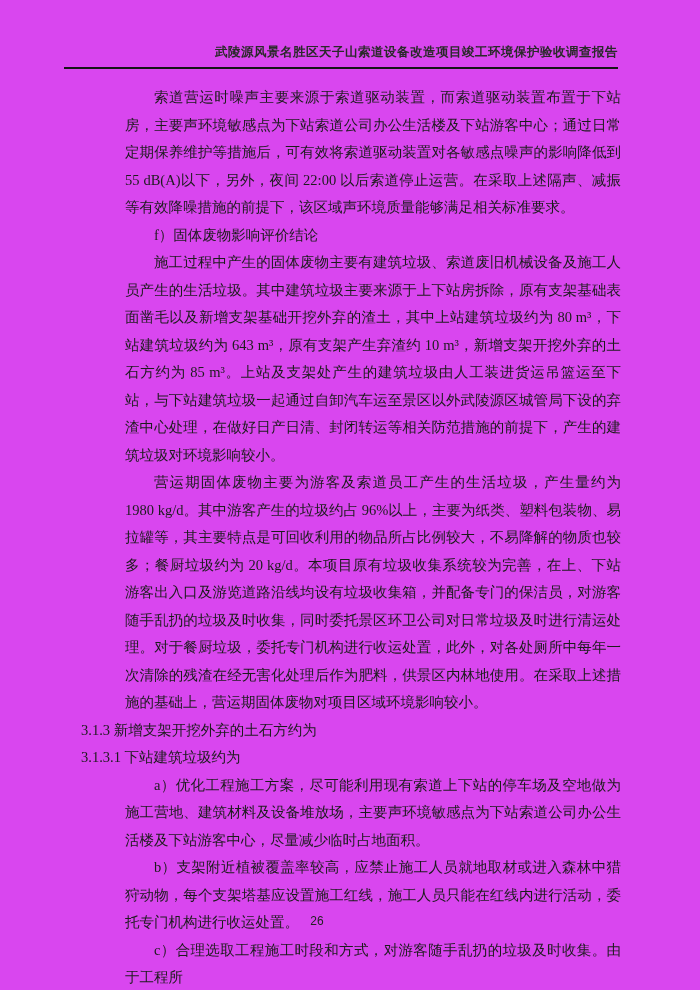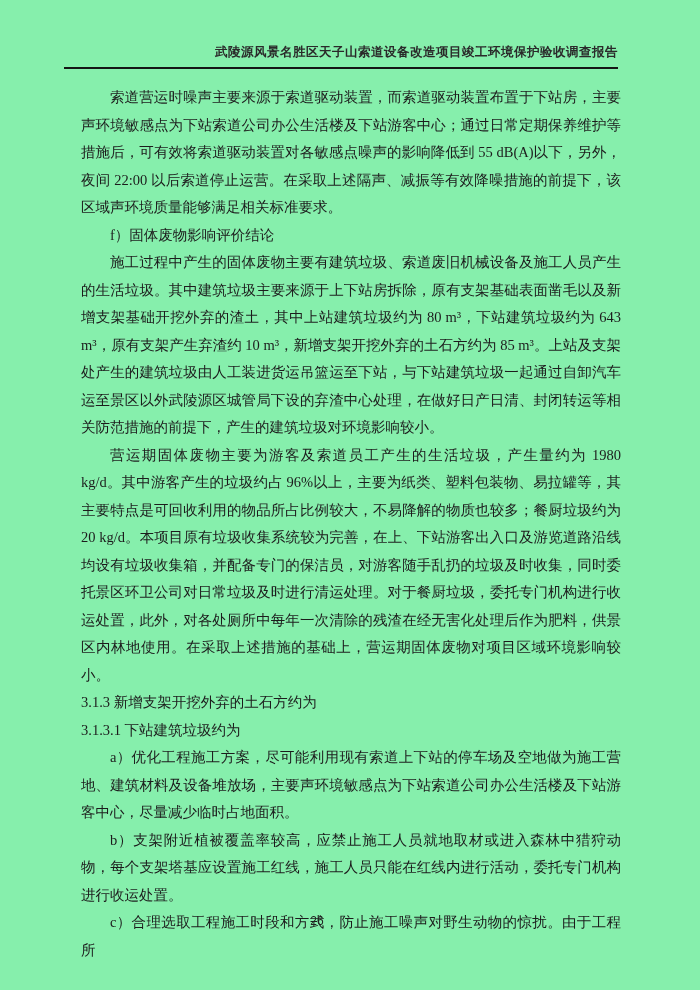--- a/index.html
+++ b/index.html
@@ -1,20 +1,20 @@
 <!DOCTYPE html>
 <html><head>
 <meta charset="utf-8">
 <style>
   html, body { margin:0; padding:0; background:#ffffff; }
   .page {
     position:relative;
     width:700px; height:990px;
     margin:0 auto;
-    background:#86efac;
+    background:#d946ef;
     font-family:"Liberation Serif","DejaVu Serif",serif;
     color:#1c1c1c;
     overflow:hidden;
   }
   .header-title {
     position:absolute;
     top:44px; left:64px; width:554px;
     text-align:right;
     font-size:12.5px;
     font-weight:bold;
@@ -30,21 +30,21 @@
   .doc-body {
     position:absolute;
     top:84px; left:81px; width:540px;
     font-size:14.5px;
     line-height:27.5px;
     text-align:justify;
     text-justify:inter-ideograph;
     text-justify:inter-character;
   }
   .doc-body p { margin:0; padding:0; }
-  .doc-body p.indent { text-indent:2em; }
+  .doc-body p.indent { text-indent:2em;margin-left:44px; }
   .doc-body p.heading { text-indent:0; }
   .footer {
     position:absolute;
     top:914px; left:0; width:634px;
     text-align:center;
     font-family:"Liberation Sans","DejaVu Sans",sans-serif;
     font-size:12px;
     color:#222222;
   }
 </style>
@@ -58,20 +58,20 @@
 
   <div class="doc-body">
     <p class="indent">索道营运时噪声主要来源于索道驱动装置，而索道驱动装置布置于下站房，主要声环境敏感点为下站索道公司办公生活楼及下站游客中心；通过日常定期保养维护等措施后，可有效将索道驱动装置对各敏感点噪声的影响降低到 55 dB(A)以下，另外，夜间 22:00 以后索道停止运营。在采取上述隔声、减振等有效降噪措施的前提下，该区域声环境质量能够满足相关标准要求。</p>
     <p class="indent">f）固体废物影响评价结论</p>
     <p class="indent">施工过程中产生的固体废物主要有建筑垃圾、索道废旧机械设备及施工人员产生的生活垃圾。其中建筑垃圾主要来源于上下站房拆除，原有支架基础表面凿毛以及新增支架基础开挖外弃的渣土，其中上站建筑垃圾约为 80 m³，下站建筑垃圾约为 643 m³，原有支架产生弃渣约 10 m³，新增支架开挖外弃的土石方约为 85 m³。上站及支架处产生的建筑垃圾由人工装进货运吊篮运至下站，与下站建筑垃圾一起通过自卸汽车运至景区以外武陵源区城管局下设的弃渣中心处理，在做好日产日清、封闭转运等相关防范措施的前提下，产生的建筑垃圾对环境影响较小。</p>
     <p class="indent">营运期固体废物主要为游客及索道员工产生的生活垃圾，产生量约为 1980 kg/d。其中游客产生的垃圾约占 96%以上，主要为纸类、塑料包装物、易拉罐等，其主要特点是可回收利用的物品所占比例较大，不易降解的物质也较多；餐厨垃圾约为 20 kg/d。本项目原有垃圾收集系统较为完善，在上、下站游客出入口及游览道路沿线均设有垃圾收集箱，并配备专门的保洁员，对游客随手乱扔的垃圾及时收集，同时委托景区环卫公司对日常垃圾及时进行清运处理。对于餐厨垃圾，委托专门机构进行收运处置，此外，对各处厕所中每年一次清除的残渣在经无害化处理后作为肥料，供景区内林地使用。在采取上述措施的基础上，营运期固体废物对项目区域环境影响较小。</p>
     <p class="heading">3.1.3 新增支架开挖外弃的土石方约为</p>
     <p class="heading">3.1.3.1 下站建筑垃圾约为</p>
     <p class="indent">a）优化工程施工方案，尽可能利用现有索道上下站的停车场及空地做为施工营地、建筑材料及设备堆放场，主要声环境敏感点为下站索道公司办公生活楼及下站游客中心，尽量减少临时占地面积。</p>
     <p class="indent">b）支架附近植被覆盖率较高，应禁止施工人员就地取材或进入森林中猎狩动物，每个支架塔基应设置施工红线，施工人员只能在红线内进行活动，委托专门机构进行收运处置。</p>
-    <p class="indent">c）合理选取工程施工时段和方式，防止施工噪声对野生动物的惊扰。由于工程所</p>
+    <p class="indent">c）合理选取工程施工时段和方式，对游客随手乱扔的垃圾及时收集。由于工程所</p>
   </div>
 
   <div class="footer">
     <span>26</span>
   </div>
 
 </div>
 
 </body></html>

